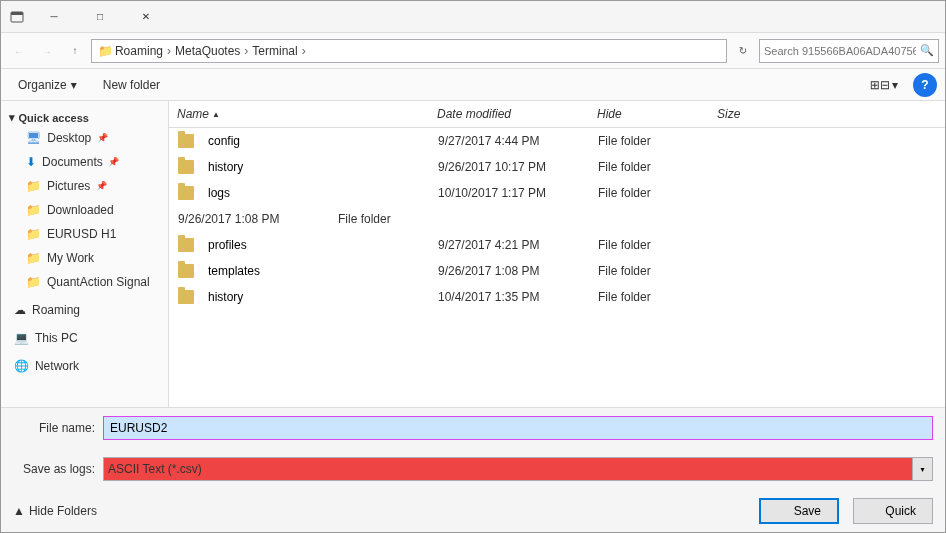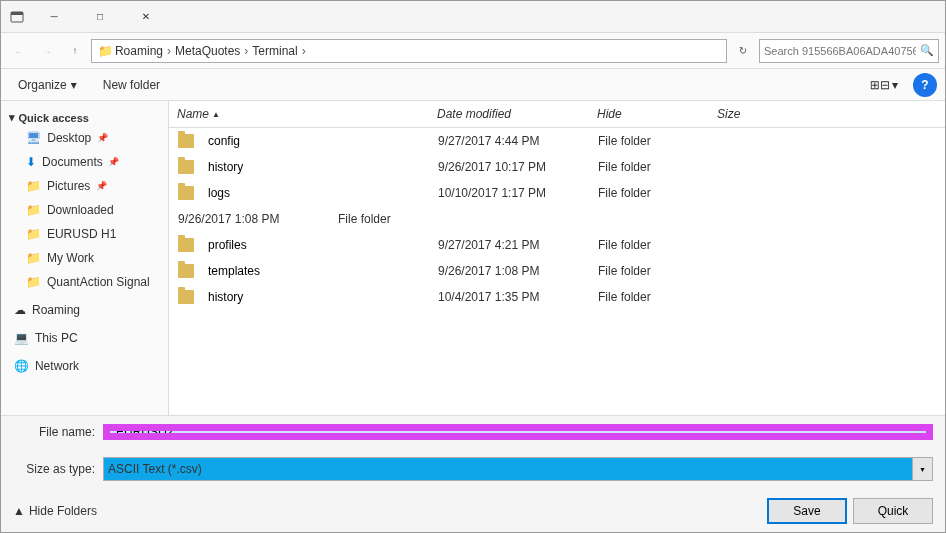--- a/index.html
+++ b/index.html
@@ -266,32 +266,32 @@
     .form-label {
       width: 90px;
       text-align: right;
       padding-right: 8px;
       font-size: 12px;
       color: #333;
       flex-shrink: 0;
     }
     .form-input {
       flex: 1;
-      height: 16px;
-      border: 7px solid #d946ef;
+      height: 24px;
+      border: 1px solid #d946ef;
       background: #cce5ff;
       padding: 0 6px;
       font-size: 12px;
       outline: none;
     }
     .form-select-wrapper {
       flex: 1;
       height: 24px;
       border: 1px solid #abadb3;
-      background: #0ea5e9;
+      background: #ef4444;
       display: flex; align-items: center;
       padding: 0 4px;
       position: relative;
     }
     .form-select-text {
       flex: 1;
       font-size: 12px;
       color: #333;
     }
     .form-select-arrow {
@@ -318,21 +318,21 @@
       border: none; background: transparent;
       margin-right: auto;
     }
     .action-btn {
       min-width: 80px; height: 26px;
       padding: 0 16px;
       border: 1px solid #abadb3;
       background: #e5e5e5;
       font-size: 12px;
       cursor: pointer;
-      display: flex; align-items: center; justify-content: center;
+      display: flex; align-items: center; justify-content: flex-end; margin-left: 8px;
     }
     .action-btn.primary {
       background: #e5e5e5;
       border: 2px solid #0078d7;
     }
   </style>
 </head>
 <body>
 
 <div class="dialog">
@@ -532,21 +532,21 @@
     </div>
 
   </div>
 
   <div class="bottom-bar">
     <div class="form-row">
       <span class="form-label">File name:</span>
       <input class="form-input" type="text" value="EURUSD2" style="">
     </div>
     <div class="form-row">
-      <span class="form-label">Size as type:</span>
+      <span class="form-label">Save as logs:</span>
       <div class="form-select-wrapper">
         <span class="form-select-text">ASCII Text (*.csv)</span>
         <div class="form-select-arrow">▾</div>
       </div>
     </div>
     <div class="action-row">
       <button class="hide-folders-btn">
         <span>▲</span>
         <span>Hide Folders</span>
       </button>

